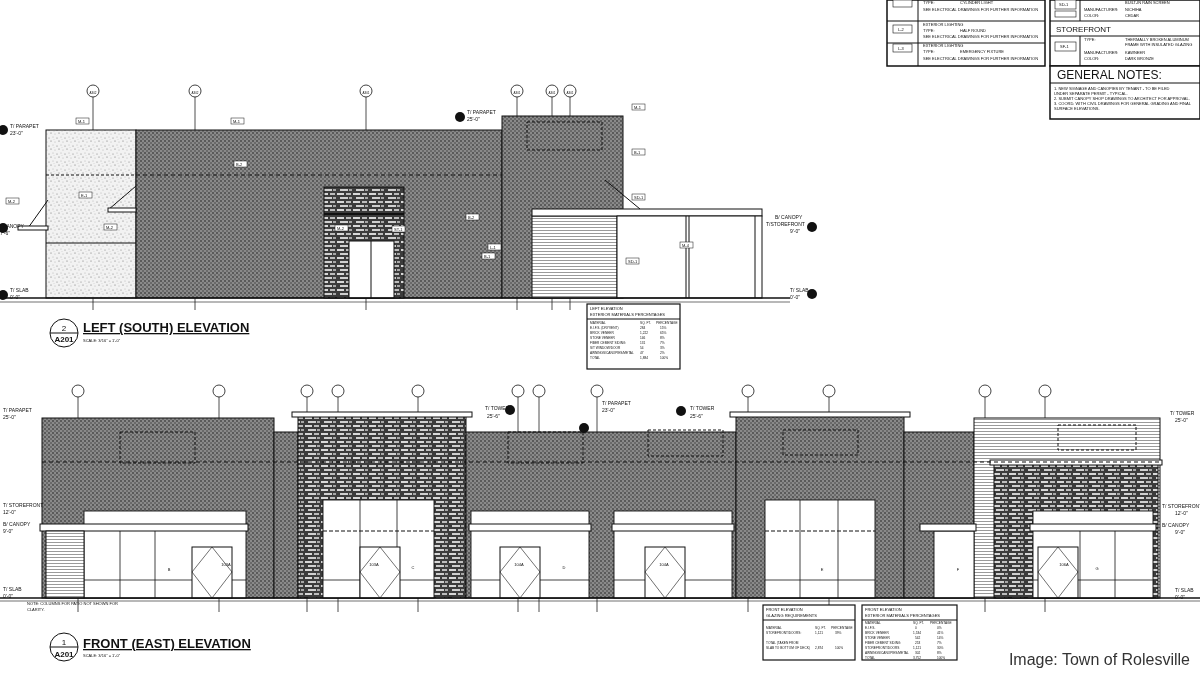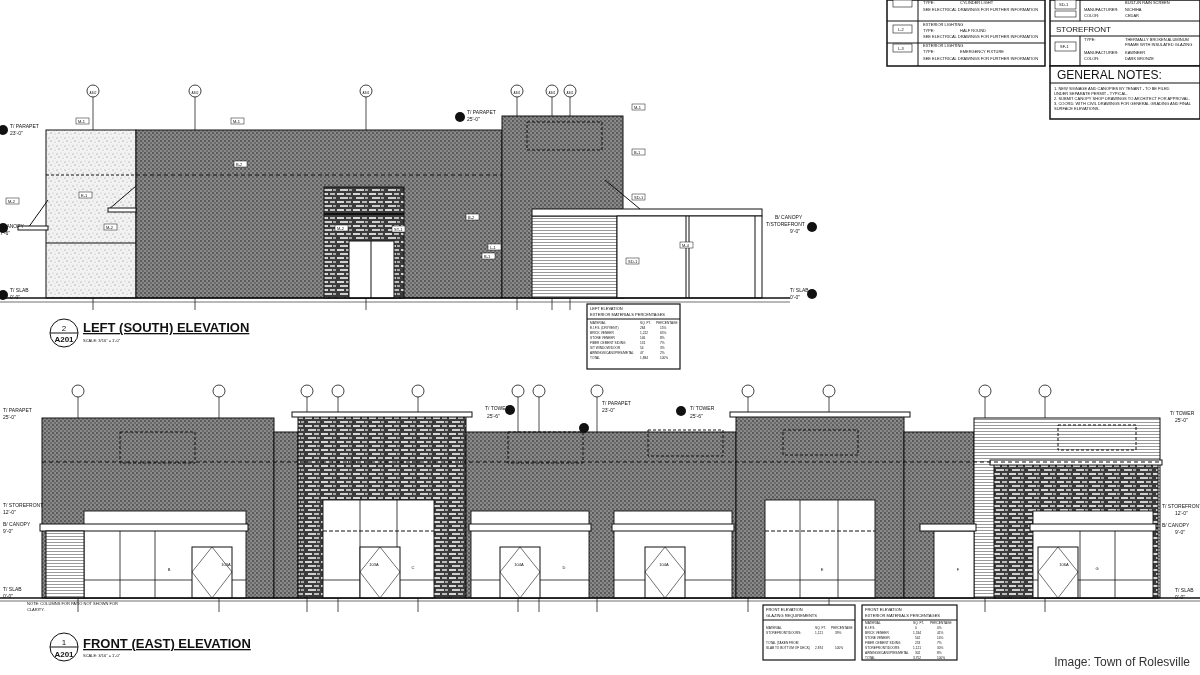--- a/index.html
+++ b/index.html
@@ -4,21 +4,21 @@
 <style>
   html,body{margin:0;padding:0;background:#fff;}
   body{width:1200px;height:675px;position:relative;overflow:hidden;font-family:"Liberation Sans",sans-serif;color:#111;}
   svg{position:absolute;left:0;top:0;}
   .t{font-family:"Liberation Sans",sans-serif;fill:#111;}
   .tiny{font-size:4px;}
   .sm{font-size:5px;}
   .md{font-size:6px;}
   .ttl{font-size:13px;font-weight:bold;text-decoration:underline;}
   .gn{font-size:12px;}
-  .credit{position:absolute;right:10px;bottom:6px;font-size:12px;color:#333;font-family:"Liberation Sans",sans-serif;}
+  .credit{position:absolute;right:10px;bottom:6px;font-size:16px;color:#333;font-family:"Liberation Sans",sans-serif;}
 </style>
 </head>
 <body>
 
 <svg width="1200" height="675" viewBox="0 0 1200 675" xmlns="http://www.w3.org/2000/svg">
   <defs>
     <pattern id="brick" width="4" height="4" patternUnits="userSpaceOnUse">
       <rect width="4" height="4" fill="#8a8a8a"></rect>
       <rect x="0" y="0" width="2" height="2" fill="#5a5a5a"></rect>
       <rect x="2" y="2" width="2" height="2" fill="#6a6a6a"></rect>

